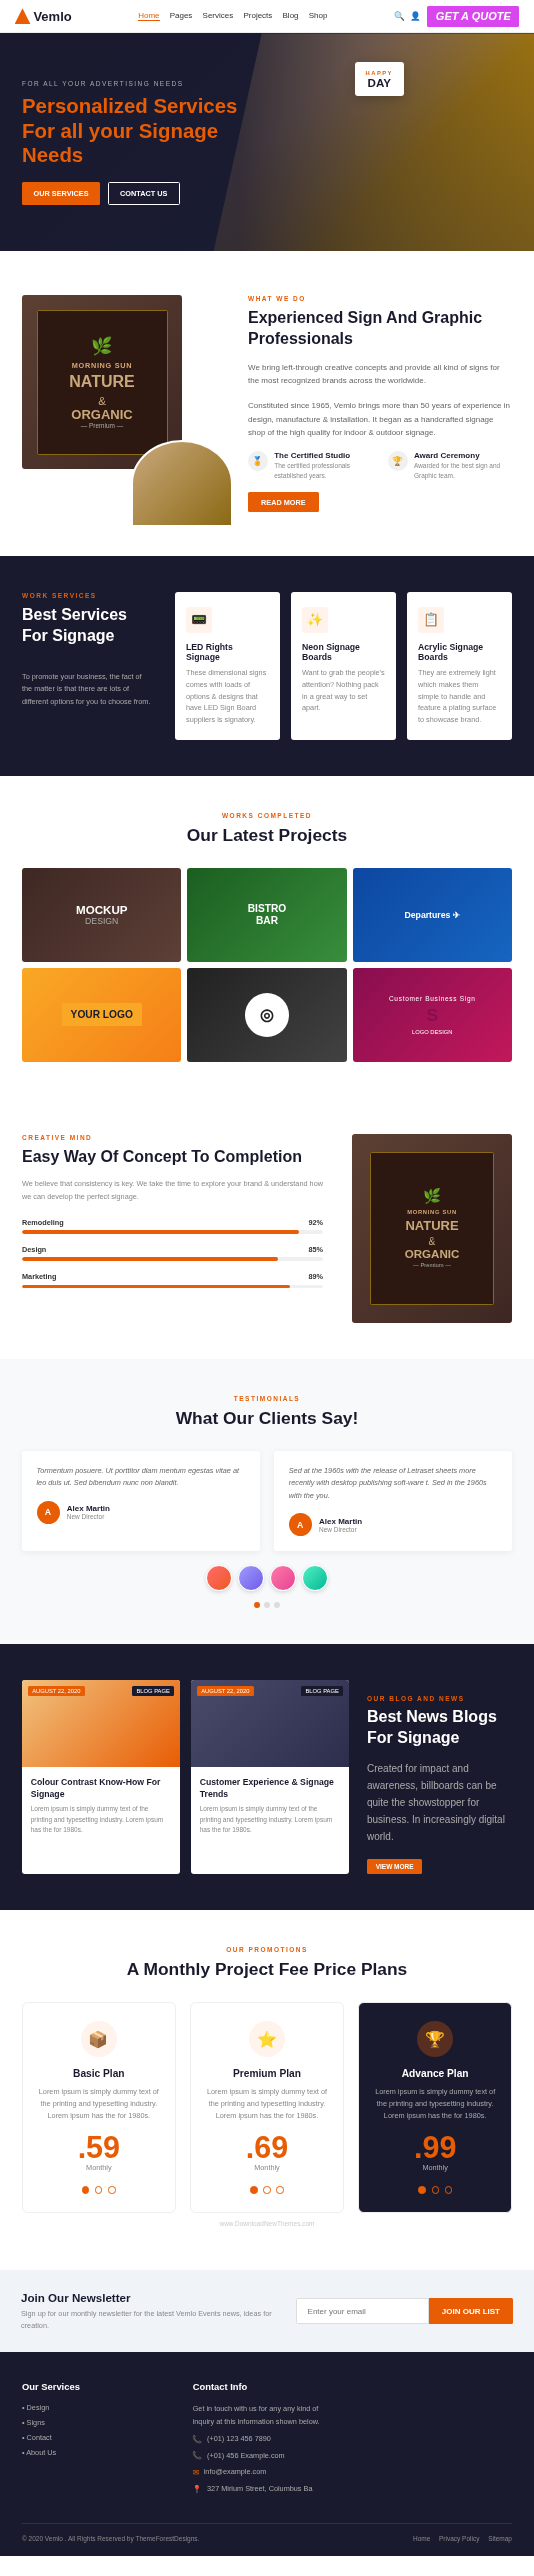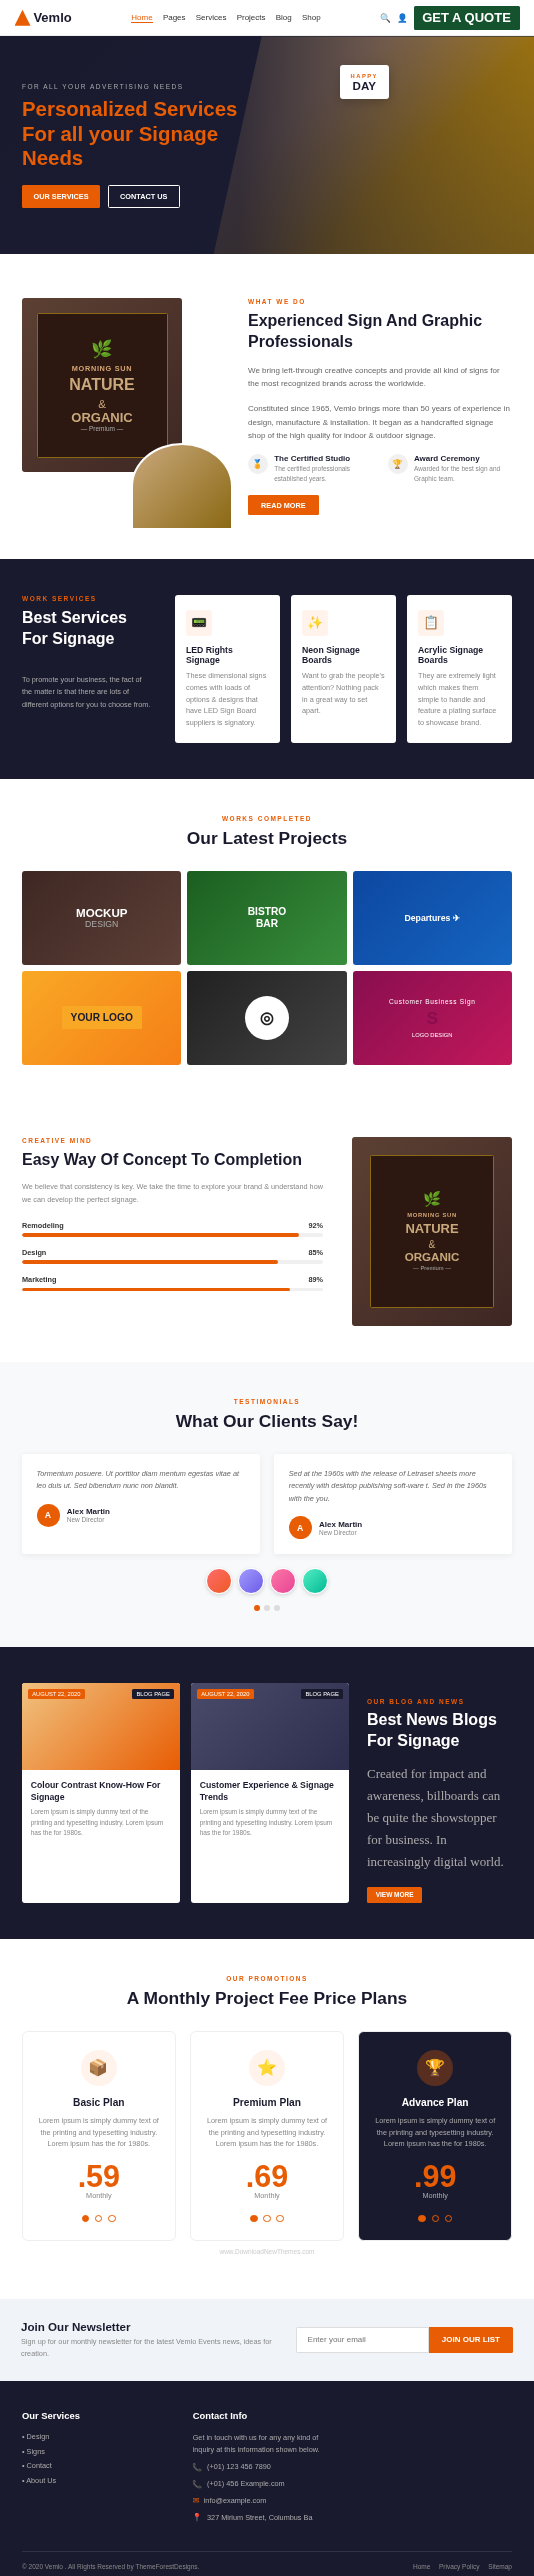--- a/index.html
+++ b/index.html
@@ -13,39 +13,39 @@
     }
     .navbar-logo { display: flex; align-items: center; gap: 2.9px; }
     .navbar-logo .logo-icon { width: 16px; height: 16px; background: #e85d04; clip-path: polygon(50% 0%, 100% 100%, 0% 100%); }
     .navbar-logo span { font-size: 13px; font-weight: 700; color: #1a1a2e; }
     .navbar-links { display: flex; gap: 10.2px; }
     .navbar-links a { font-size: 8px; color: #333; text-decoration: none; font-weight: 500; }
     .navbar-links a.active { color: #e85d04; border-bottom: 1.5px solid #e85d04; }
     .navbar-actions { display: flex; align-items: center; gap: 5.8px; }
     .navbar-actions .search-icon { font-size: 8.7px; cursor: pointer; color: #555; }
     .navbar-actions .user-icon { font-size: 8.7px; cursor: pointer; color: #555; }
-    .btn-get-quote { background: #14532d; color: #fff; border: none; padding: 4.4px 8.7px; font-size: 13px; font-weight: 600; cursor: pointer; border-radius: 1.5px; }
+    .btn-get-quote { background: #d946ef; color: #fff; border: none; padding: 4.4px 8.7px; font-size: 11px; font-weight: 600; cursor: pointer; border-radius: 1.5px; font-style: italic; }
 
     
     .hero {
       position: relative; height: 218px; background: linear-gradient(135deg, #1a1a2e 0%, #16213e 50%, #0f3460 100%);
       overflow: hidden; display: flex; align-items: center;
     }
     .hero-bg {
       position: absolute; top: 0; left: 0; width: 100%; height: 100%;
       background: linear-gradient(to right, rgba(26,26,46,0.85) 45%, rgba(26,26,46,0.2) 100%);
       z-index: 1;
     }
     .hero-img-bg {
       position: absolute; right: 0; top: 0; width: 60%; height: 100%;
       background: linear-gradient(135deg, #c9a87c 0%, #d4a574 30%, #b8860b 60%, #8b6914 100%);
       clip-path: polygon(15% 0%, 100% 0%, 100% 100%, 0% 100%);
     }
     .hero-day-card {
-      position: absolute; right: 145px; top: 29px; background: #fff; padding: 7.3px 11px;
+      position: absolute; right: 130px; top: 29px; background: #fff; padding: 7.3px 11px;
       border-radius: 2.9px; font-size: 7.3px; font-weight: 700; color: #1a1a2e; text-align: center;
       box-shadow: 0 2.9px 11px rgba(0,0,0,0.2); z-index: 2;
     }
     .hero-day-card .happy { color: #e85d04; font-size: 5.8px; letter-spacing: 1.5px; }
     .hero-day-card .day { font-size: 11.6px; font-weight: 900; }
     .hero-content { position: relative; z-index: 2; padding: 29px 22px; color: #fff; }
     .hero-content .pre-text { font-size: 6.5px; color: #aaa; letter-spacing: 1.5px; text-transform: uppercase; margin-bottom: 7.3px; }
     .hero-content h1 { font-size: 20.4px; font-weight: 800; line-height: 1.2; margin-bottom: 14.5px; }
     .hero-content h1 span { color: #e85d04; }
     .hero-buttons { display: flex; gap: 7.3px; }
@@ -173,21 +173,21 @@
     .blog-img-2 { background: linear-gradient(135deg, #4a4a6a, #2d2d4e); }
     .blog-img-date { position: absolute; top: 5.8px; left: 5.8px; background: #e85d04; color: #fff; font-size: 5.8px; padding: 2.2px 4.4px; border-radius: 1.5px; }
     .blog-img-tag { position: absolute; top: 5.8px; right: 5.8px; background: #1a1a2e; color: #fff; font-size: 5.8px; padding: 2.2px 4.4px; border-radius: 1.5px; }
     .blog-content { padding: 8.7px; }
     .blog-content h3 { font-size: 8.7px; font-weight: 700; color: #1a1a2e; margin-bottom: 4.4px; line-height: 1.4; }
     .blog-content p { font-size: 6.5px; color: #888; line-height: 1.6; margin-bottom: 7.3px; }
     .view-more-btn { background: #e85d04; color: #fff; border: none; padding: 4.4px 8.7px; font-size: 6.5px; font-weight: 600; cursor: pointer; border-radius: 1.5px; }
     .blog-right { flex: 0 0 145px; padding-top: 14.5px; }
     .blog-right .pre-label { font-size: 6.5px; color: #e85d04; text-transform: uppercase; letter-spacing: 1.5px; margin-bottom: 5.8px; font-weight: 600; }
     .blog-right h2 { font-size: 16px; font-weight: 800; color: #fff; margin-bottom: 11px; line-height: 1.3; }
-    .blog-right p { font-size: 13px; color: #aaa; line-height: 1.7; font-family: Liberation Serif, serif; }
+    .blog-right p { font-size: 10px; color: #aaa; line-height: 1.7; }
 
     
     .pricing-section { padding: 36px 22px; background: #fff; text-align: center; }
     .pricing-grid { display: grid; grid-template-columns: repeat(3, 1fr); gap: 14.5px; margin-top: 22px; }
     .pricing-card { background: #fff; border: 0.7px solid #eee; border-radius: 5.8px; padding: 18px 14.5px; position: relative; }
     .pricing-card.featured { background: #1a1a2e; }
     .pricing-icon { width: 36px; height: 36px; background: #fff3ec; border-radius: 50%; display: flex; align-items: center; justify-content: center; font-size: 16px; margin: 0 auto 11px; }
     .pricing-card.featured .pricing-icon { background: rgba(232,93,4,0.3); }
     .pricing-card h3 { font-size: 10.2px; font-weight: 700; color: #1a1a2e; margin-bottom: 7.3px; }
     .pricing-card.featured h3 { color: #fff; }

